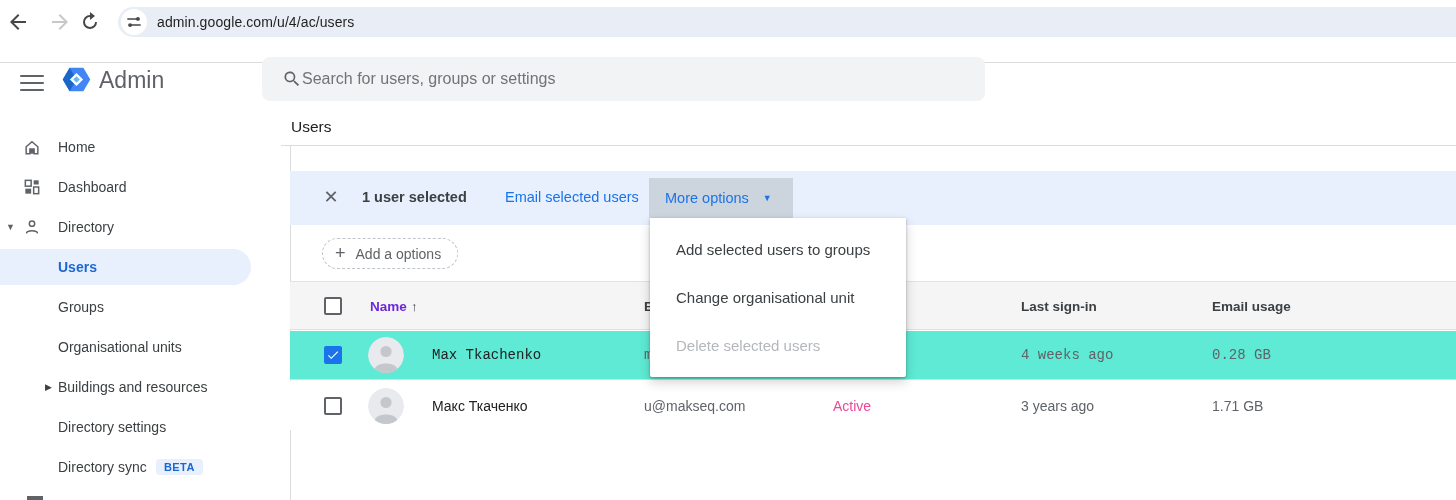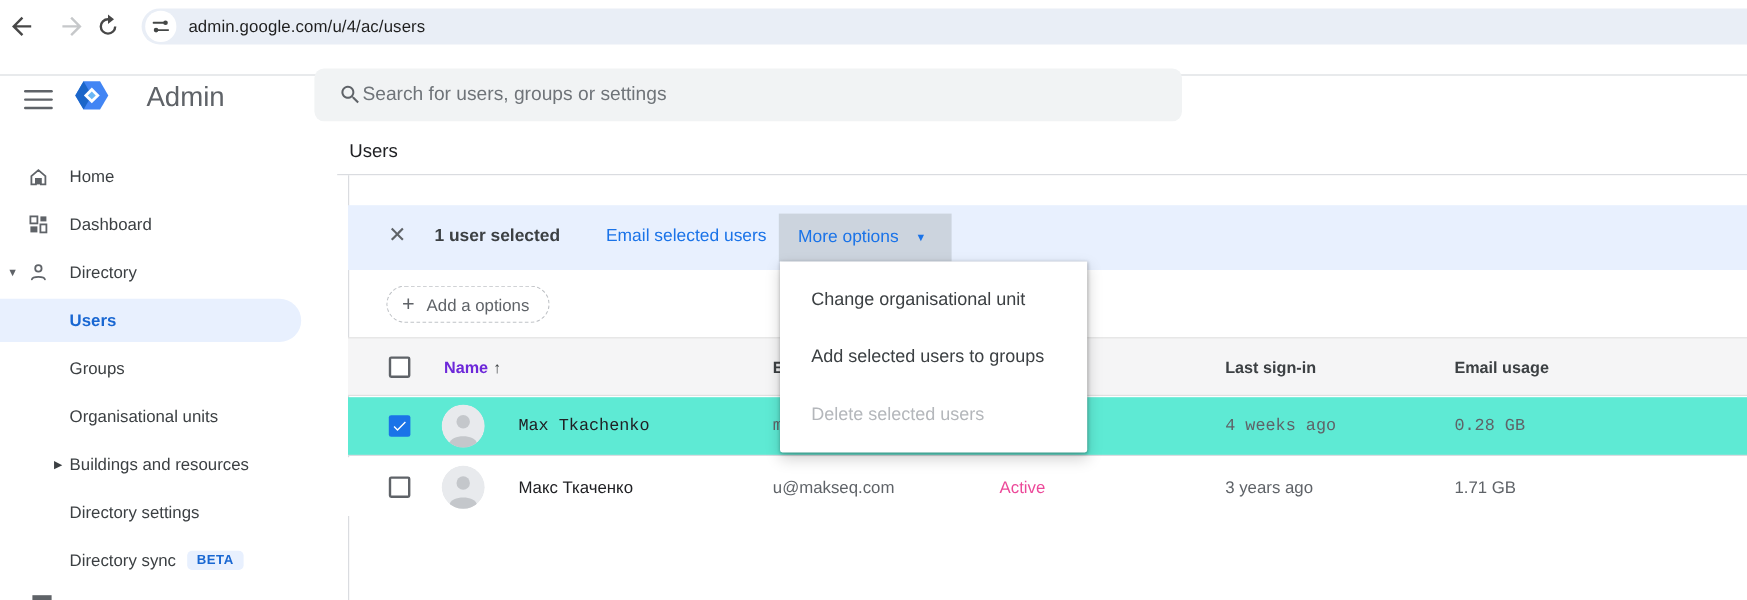--- a/index.html
+++ b/index.html
@@ -10,21 +10,21 @@
   .browser-bar { position:absolute; left:0; top:0; width:1456px; height:63px; background:#fff; border-bottom:1px solid #dadce0; }
   .nav-icon { position:absolute; top:10px; width:24px; height:24px; cursor:pointer; }
   .url-pill { position:absolute; left:118px; top:7px; width:1338px; height:30px; background:#e9eef6; border-radius:16px 0 0 16px; display:flex; align-items:center; }
   .site-info { width:26px; height:26px; background:#fff; border-radius:50%; margin-left:3px; display:flex; align-items:center; justify-content:center; }
   .url-text { margin-left:10px; font-size:14px; color:#1f1f1f; letter-spacing:.1px; }
 
   
   .hamburger { position:absolute; left:20px; top:70px; width:24px; height:18px; cursor:pointer; }
   .hamburger span { display:block; height:2px; background:#5f6368; margin:5px 0; border-radius:1px; }
   .logo { position:absolute; left:60px; top:63px; width:33px; height:33px; }
-  .app-name { position:absolute; left:99px; top:67px; font-size:23px; color:#5f6368;margin-left:23px; }
+  .app-name { position:absolute; left:99px; top:67px; font-size:23px; color:#5f6368; }
   .search-bar { position:absolute; left:262px; top:57px; width:723px; height:44px; background:#f1f3f4; border-radius:8px; display:flex; align-items:center; }
   .search-bar svg { margin-left:20px; }
   .search-input { border:none; outline:none; background:transparent; width:620px; font-size:16px; color:#202124; font-family:inherit; }
   .search-input::placeholder { color:#6f7479; opacity:1; }
 
   .page-title { position:absolute; left:291px; top:118px; font-size:15.5px; color:#202124; }
   .title-divider { position:absolute; left:281px; top:145px; width:1175px; height:1px; background:#dadce0; }
   .sidebar-border { position:absolute; left:290px; top:146px; width:1px; height:354px; background:#dadce0; }
 
   
@@ -231,18 +231,18 @@
         </svg>
     </div>
     <span class="cell c-namecell">Макс Ткаченко</span>
     <span class="cell c-email">u@makseq.com</span>
     <span class="cell c-status">Active</span>
     <span class="cell c-signin">3 years ago</span>
     <span class="cell c-usage">1.71 GB</span>
   </div>
 
   <div class="menu">
+    <div class="menu-item">Add selected users to groups</div>
     <div class="menu-item">Change organisational unit</div>
-    <div class="menu-item">Add selected users to groups</div>
     <div class="menu-item disabled">Delete selected users</div>
   </div>
 
 </div>
 
 </body></html>

